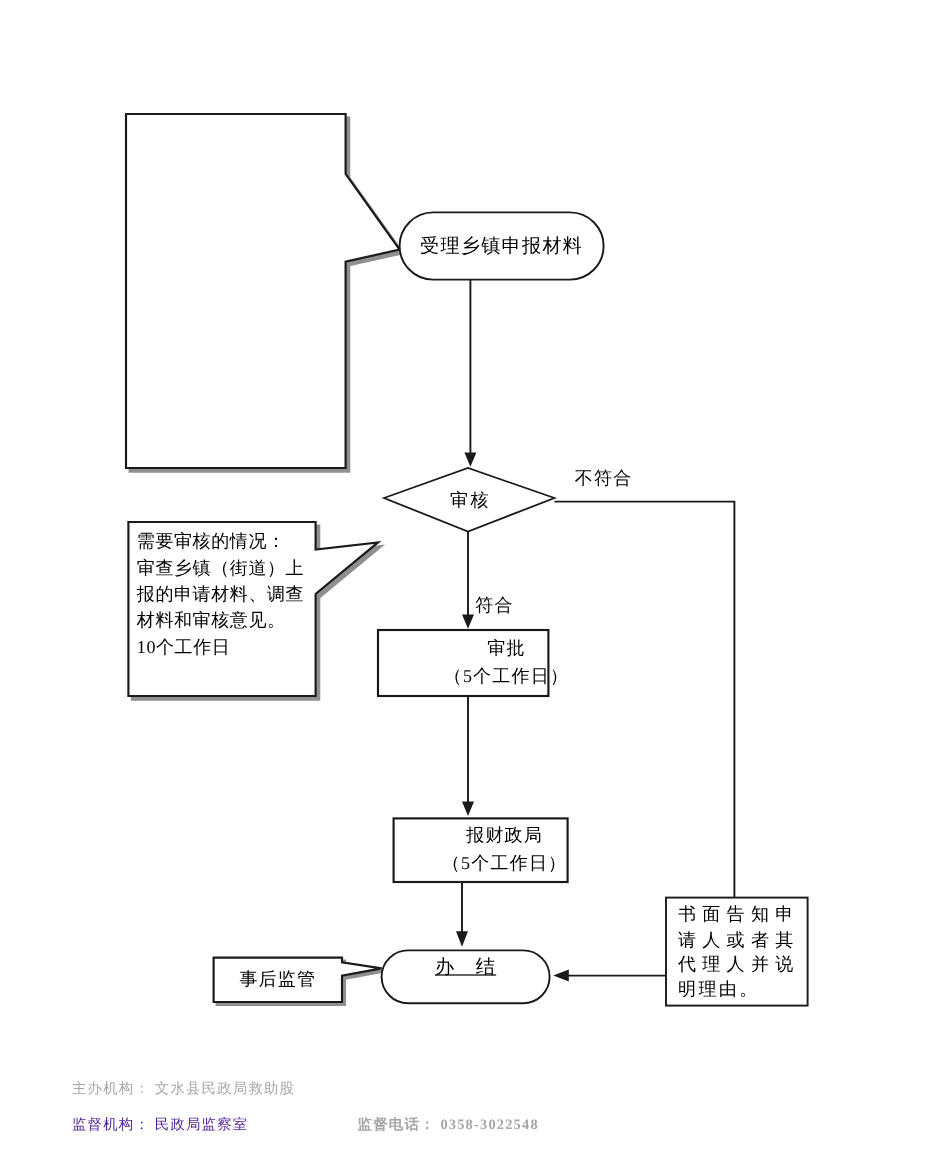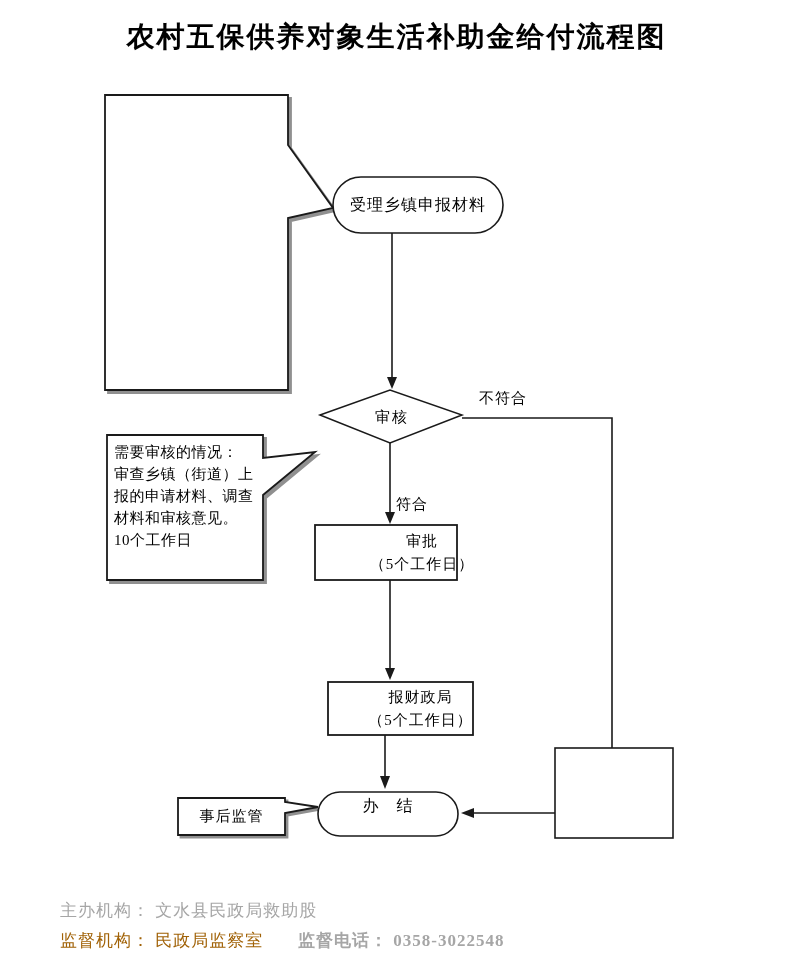--- a/index.html
+++ b/index.html
@@ -30,21 +30,21 @@
     letter-spacing: 2px;
   }
   .callout-text {
     font-size: 15px;
     letter-spacing: 0.5px;
     white-space: pre-line;
     text-align: left;
   }
   .node-label { font-size: 15px; letter-spacing: 1px; }
   .edge-label { font-size: 15px; letter-spacing: 1px; }
-  .footer-text { font-size: 17px; letter-spacing: 1px; }
+  .footer-text { font-size: 12px; letter-spacing: 1px; }
 </style>
 </head>
 <body>
 
 <div class="canvas">
 
   <svg class="layer" width="793" height="972" viewBox="0 0 793 972">
 
     <g>
       <polygon points="105,95 288,95 288,145 333,208 288,218 288,390 105,390" transform="translate(3,3)" fill="#909090" stroke="#909090" stroke-width="1.8"></polygon>
@@ -84,21 +84,20 @@
 
     <rect x="315" y="525" width="142" height="55" fill="#ffffff" stroke="#1a1a1a" stroke-width="1.8"></rect>
 
     <rect x="328" y="682" width="145" height="53" fill="#ffffff" stroke="#1a1a1a" stroke-width="1.8"></rect>
 
     <rect x="318" y="792" width="140" height="44" rx="22" ry="22" fill="#ffffff" stroke="#1a1a1a" stroke-width="1.6"></rect>
 
     <rect x="555" y="748" width="118" height="90" fill="#ffffff" stroke="#1a1a1a" stroke-width="1.6"></rect>
   </svg>
 
-  <div class="txt title">农村五保供养对象生活补助金给付流程图</div>
 
 
   <div class="txt callout-text" style="left:114px; top:441px; width:150px; line-height:22px;font-family:Liberation Serif, serif;">需要审核的情况：
 审查乡镇（街道）上
 报的申请材料、调查
 材料和审核意见。
 10个工作日</div>
 
   <div class="txt center-box node-label" style="left:333px; top:177px; width:170px; height:56px; font-size:16px;">受理乡镇申报材料</div>
 
@@ -107,24 +106,25 @@
   <div class="txt edge-label" style="left:479px; top:389px;">不符合</div>
 
   <div class="txt edge-label" style="left:396px; top:495px;">符合</div>
 
   <div class="txt center-box node-label preline" style="left:315px; top:525px; width:142px; height:55px; line-height:23px;margin-left:36px;">审批
 （5个工作日）</div>
 
   <div class="txt center-box node-label preline" style="left:328px; top:682px; width:145px; height:53px; line-height:23px;padding-left:20px;">报财政局
 （5个工作日）</div>
 
-  <div class="txt center-box node-label" style="left:318px; top:792px; width:140px; height:28px; font-size:16px;">办　结</div>
+  <div class="txt center-box node-label" style="left:318px; top:792px; width:140px; height:28px; font-size:16px;text-decoration:underline;">办　结</div>
 
   <div class="txt center-box node-label" style="left:178px; top:798px; width:107px; height:37px;">事后监管</div>
 
+  <div class="txt" style="left:565px; top:753px; width:98px; font-size:15px; line-height:20.5px; letter-spacing:2px; white-space:normal; text-align:justify;">书面告知申请人或者其代理人并说明理由。</div>
 
   <div class="txt footer-text" style="left:60px; top:899px; color:#a6a6a6;">主办机构： 文水县民政局救助股</div>
 
-  <div class="txt footer-text" style="left:60px; top:929px; color:#a16207;">监督机构： 民政局监察室</div>
+  <div class="txt footer-text" style="left:60px; top:929px; color:#4c1d95;">监督机构： 民政局监察室</div>
 
   <div class="txt footer-text" style="left:298px; top:929px; color:#a6a6a6;font-weight:bold;">监督电话： 0358-3022548</div>
 
 </div>
 
 </body></html>

